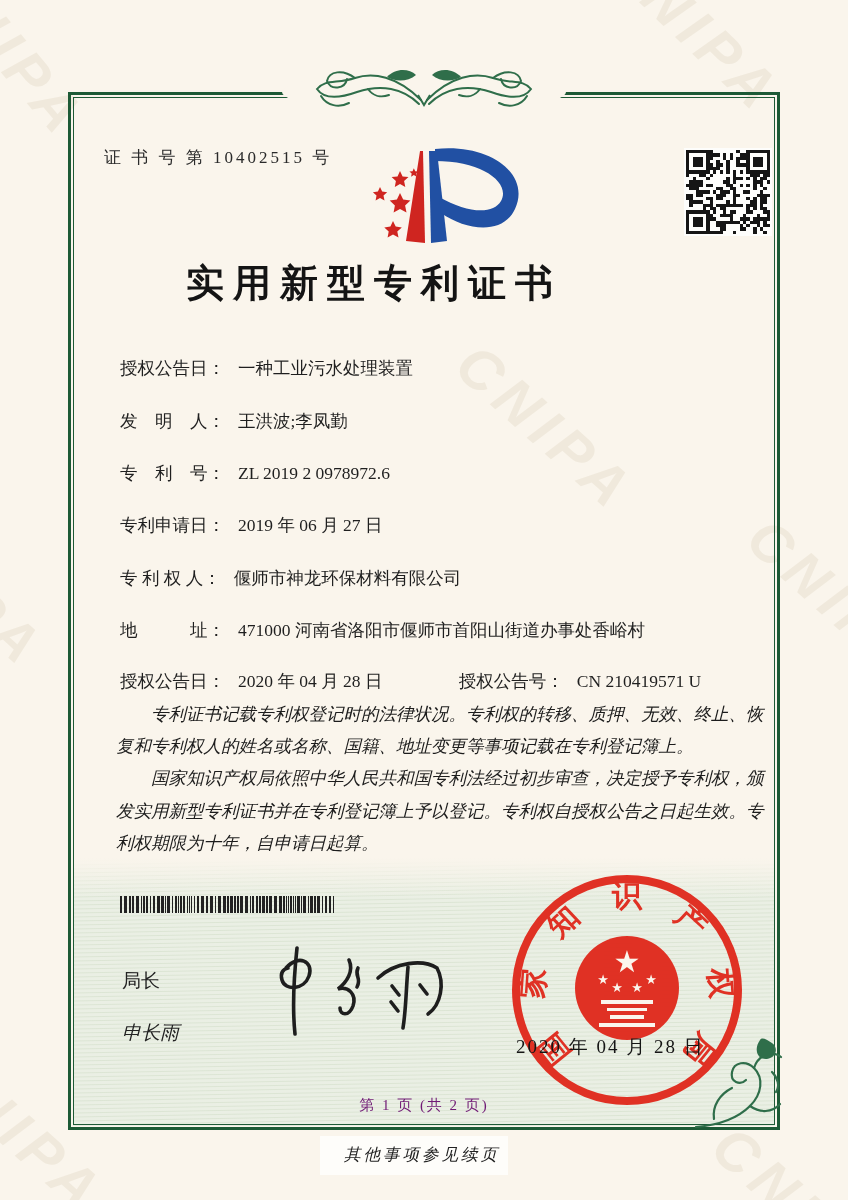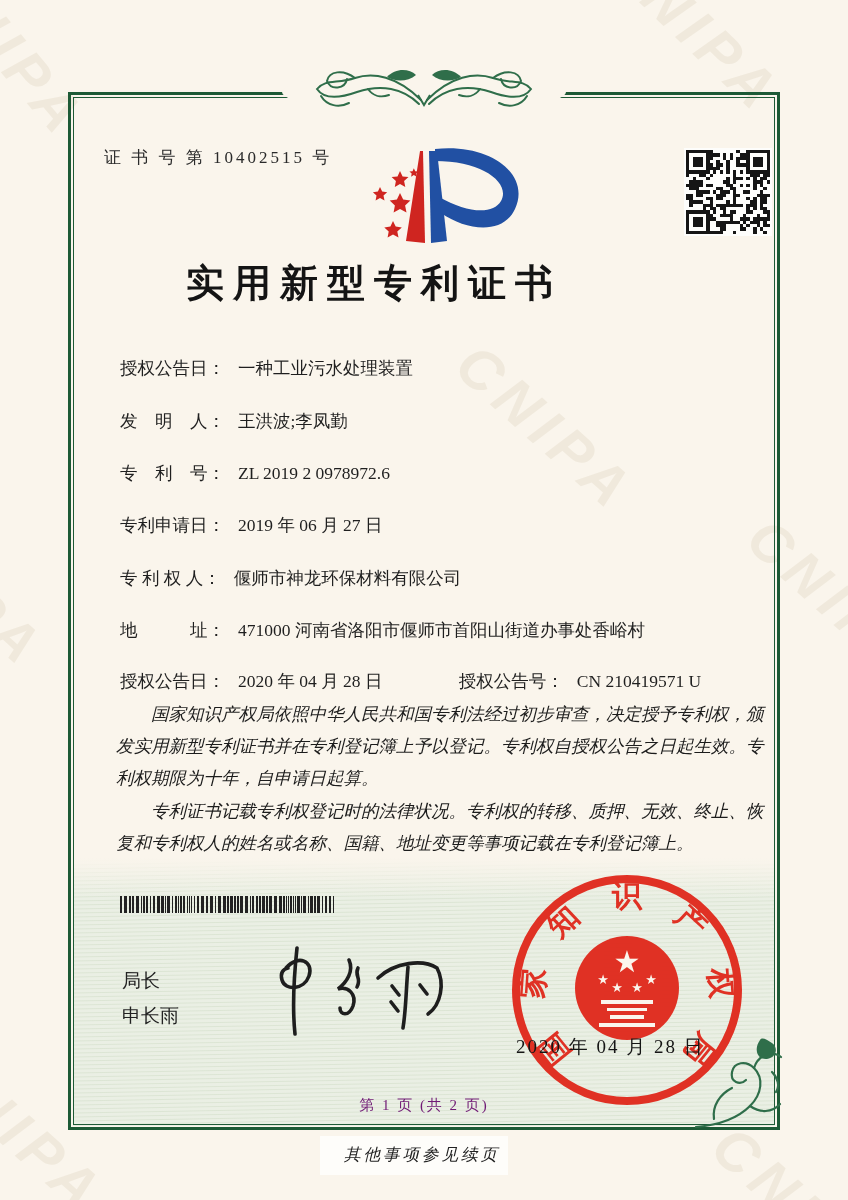--- a/index.html
+++ b/index.html
@@ -29,21 +29,21 @@
       font-size:38px;font-weight:bold;letter-spacing:9px;color:#141414;}
   .field-row{position:absolute;left:120px;font-size:17.5px;white-space:nowrap;}
   .flabel{display:inline-block;}
   .fvalue{margin-left:13px;text-align:right;}
   .pub-pair{margin-left:72px;text-align:right;}
   .paras{position:absolute;left:116px;top:698px;width:648px;font-size:17.5px;
       line-height:1.84;font-style:italic;color:#1c1c1c;}
   .paras p{margin:0;text-indent:2em;}
   .barcode{position:absolute;left:120px;top:896px;z-index:3;}
   .sig-block{position:absolute;left:122px;top:968px;z-index:4;font-size:19px;color:#222;}
-  .sig-block .line2{margin-top:9px;}
+  .sig-block .line2{margin-top:26px;font-style:italic;}
   .signature{position:absolute;left:252px;top:938px;z-index:4;}
   .seal{position:absolute;left:505px;top:868px;z-index:4;opacity:.94;}
   .sealchar{font-size:30px;font-weight:bold;fill:#e02619;font-family:"Liberation Serif",serif;}
   .seal-date{position:absolute;left:516px;top:1034px;z-index:5;font-size:19px;
       letter-spacing:2px;color:#151515;white-space:nowrap;}
   .page-num{position:absolute;left:68px;top:1096px;width:712px;text-align:center;
       z-index:3;font-size:15px;color:#701a75;letter-spacing:2px;}
   .cont-note{position:absolute;left:320px;top:1136px;z-index:3;background:#fefdfa;
       padding:8px 8px 9px 24px;font-size:16.5px;font-style:italic;color:#222;letter-spacing:3px;}
 </style>
@@ -449,22 +449,22 @@
     </div>
     <div class="field-row" style="top:618px">
       <span class="flabel">地　　　址：</span><span class="fvalue">471000 河南省洛阳市偃师市首阳山街道办事处香峪村</span>
     </div>
     <div class="field-row" style="top:669px">
       <span class="flabel">授权公告日：</span><span class="fvalue">2020 年 04 月 28 日</span>
       <span class="flabel pub-pair">授权公告号：</span><span class="fvalue">CN 210419571 U</span>
     </div>
 
     <div class="paras">
+      <p>专利证书记载专利权登记时的法律状况。专利权的转移、质押、无效、终止、恢复和专利权人的姓名或名称、国籍、地址变更等事项记载在专利登记簿上。</p>
       <p>国家知识产权局依照中华人民共和国专利法经过初步审查，决定授予专利权，颁发实用新型专利证书并在专利登记簿上予以登记。专利权自授权公告之日起生效。专利权期限为十年，自申请日起算。</p>
-      <p>专利证书记载专利权登记时的法律状况。专利权的转移、质押、无效、终止、恢复和专利权人的姓名或名称、国籍、地址变更等事项记载在专利登记簿上。</p>
     </div>
 
     <svg class="barcode" id="barcode" width="218" height="17">
         <rect x="0" y="0" width="2" height="17" fill="#222"></rect>
         <rect x="4" y="0" width="3" height="17" fill="#222"></rect>
         <rect x="9" y="0" width="2" height="17" fill="#222"></rect>
         <rect x="12" y="0" width="2" height="17" fill="#222"></rect>
         <rect x="16" y="0" width="3" height="17" fill="#222"></rect>
         <rect x="21" y="0" width="1" height="17" fill="#222"></rect>
         <rect x="23" y="0" width="2" height="17" fill="#222"></rect>

